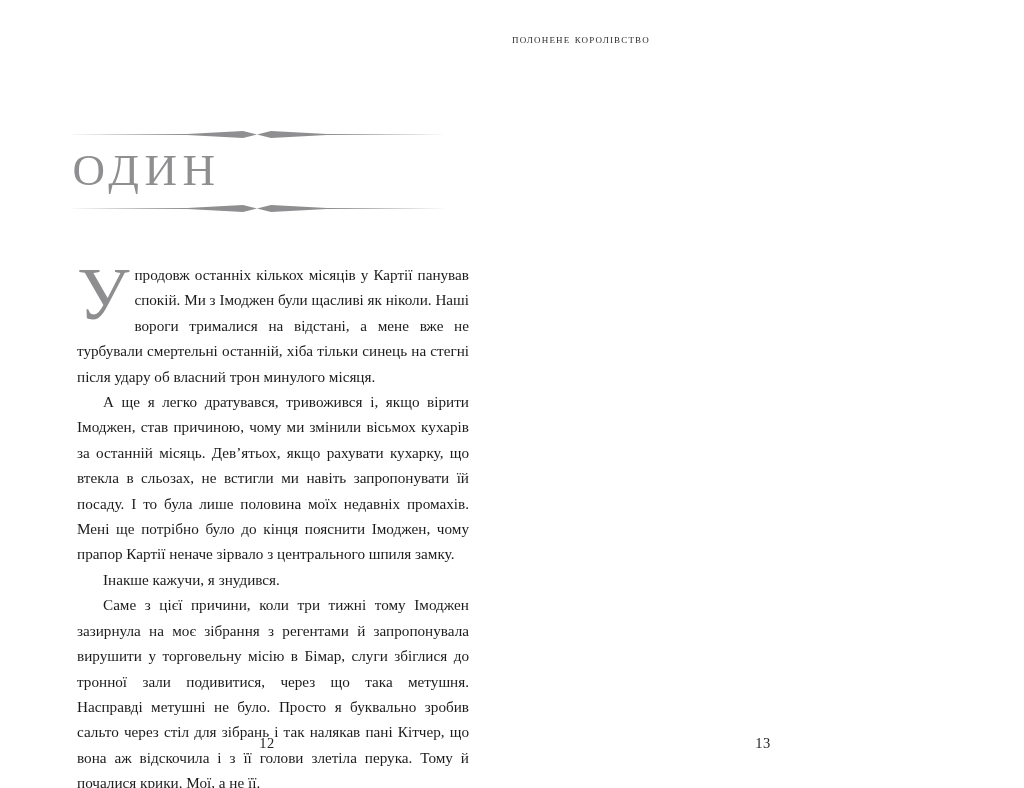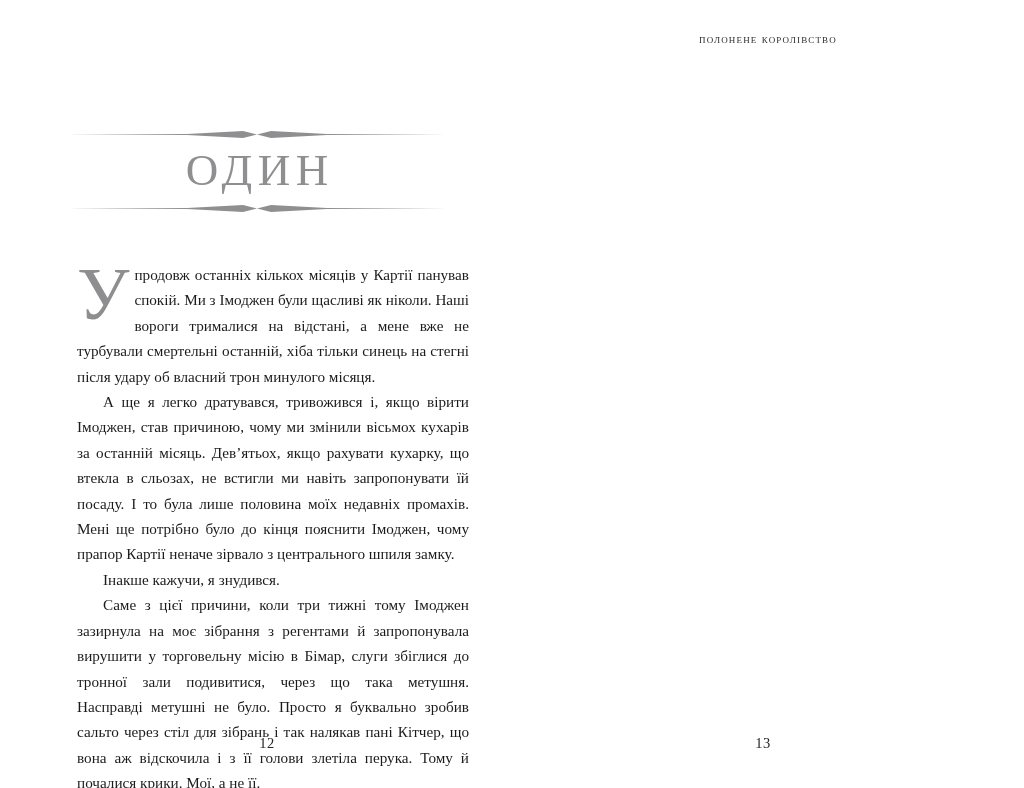--- a/index.html
+++ b/index.html
@@ -31,37 +31,37 @@
   }
   .page-left  { width: 512px; }
   .page-right { width: 512px; }
 
   
   .running-head {
     position: absolute;
     top: 32px;
     left: 0;
     right: 0;
-    text-align: center;
+    text-align: left;
     font-size: 12.5px;
     letter-spacing: 1.15px;
     color: #2c2c2c;
     font-variant: small-caps;
     text-transform: lowercase;
     white-space: nowrap;
   }
   .running-head::first-letter { font-size: 1em; }
 
   
   .chapter-opener {
     position: absolute;
     top: 128px;
     left: 67px;
     width: 380px;
-    text-align: center;
+    text-align: left;
   }
   .orn-rule {
     display: block;
     width: 100%;
     height: 13px;
   }
   .chapter-title {
     font-size: 45px;
     line-height: 1;
     letter-spacing: 5.5px;

